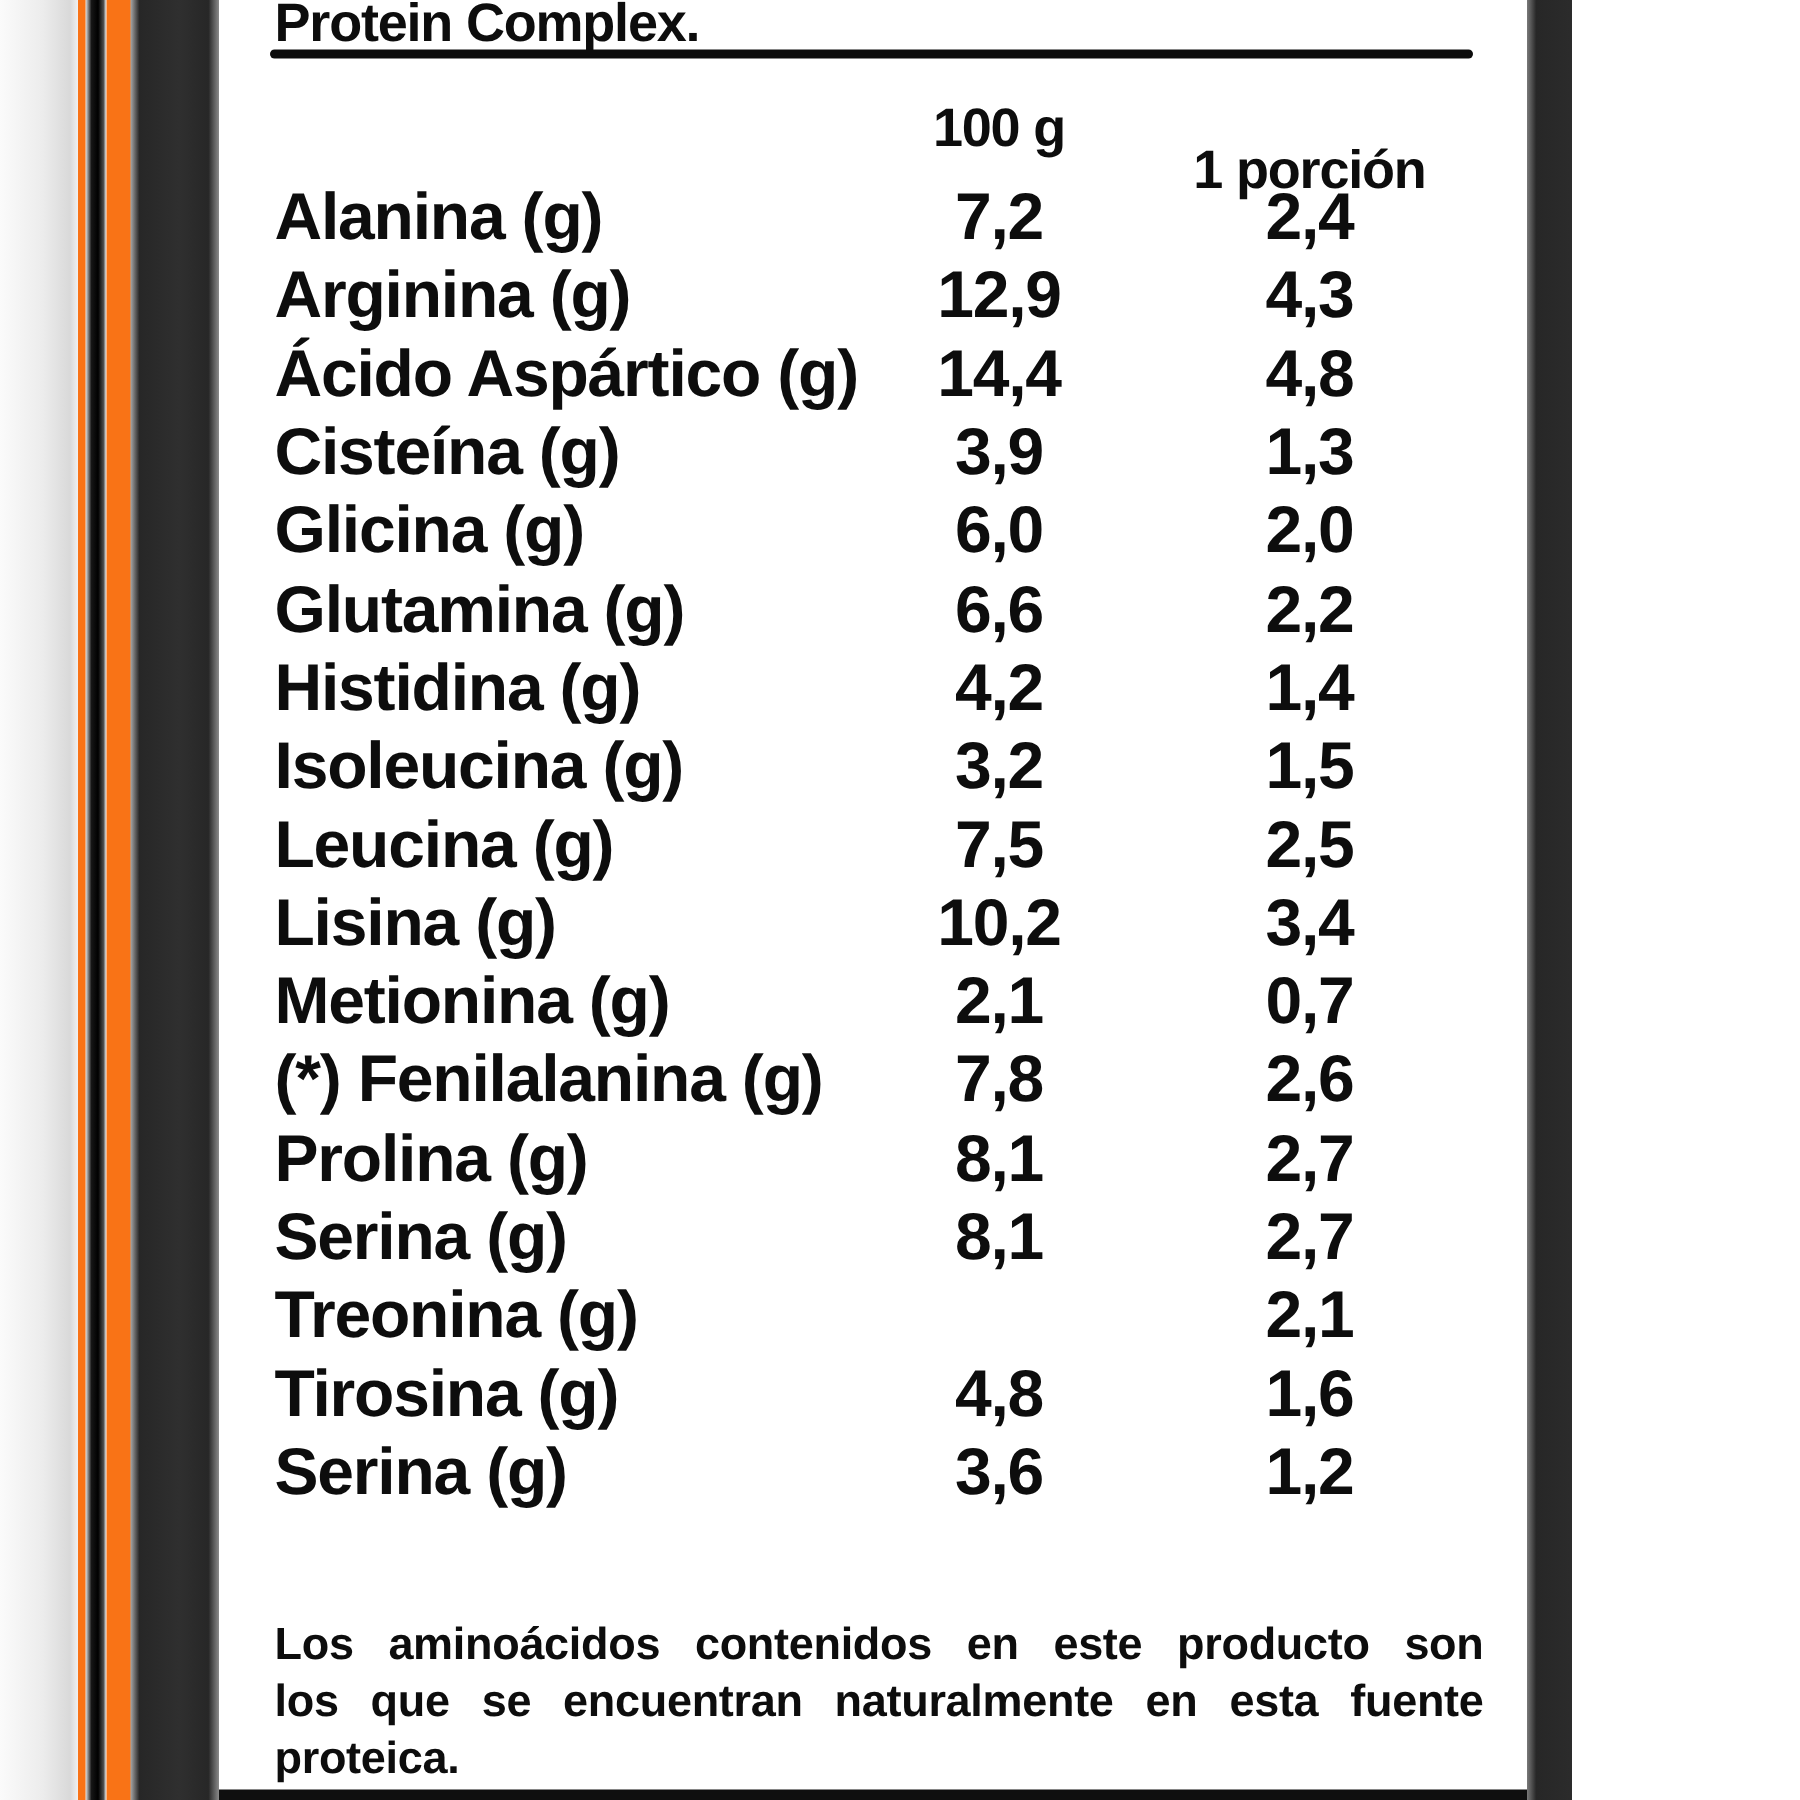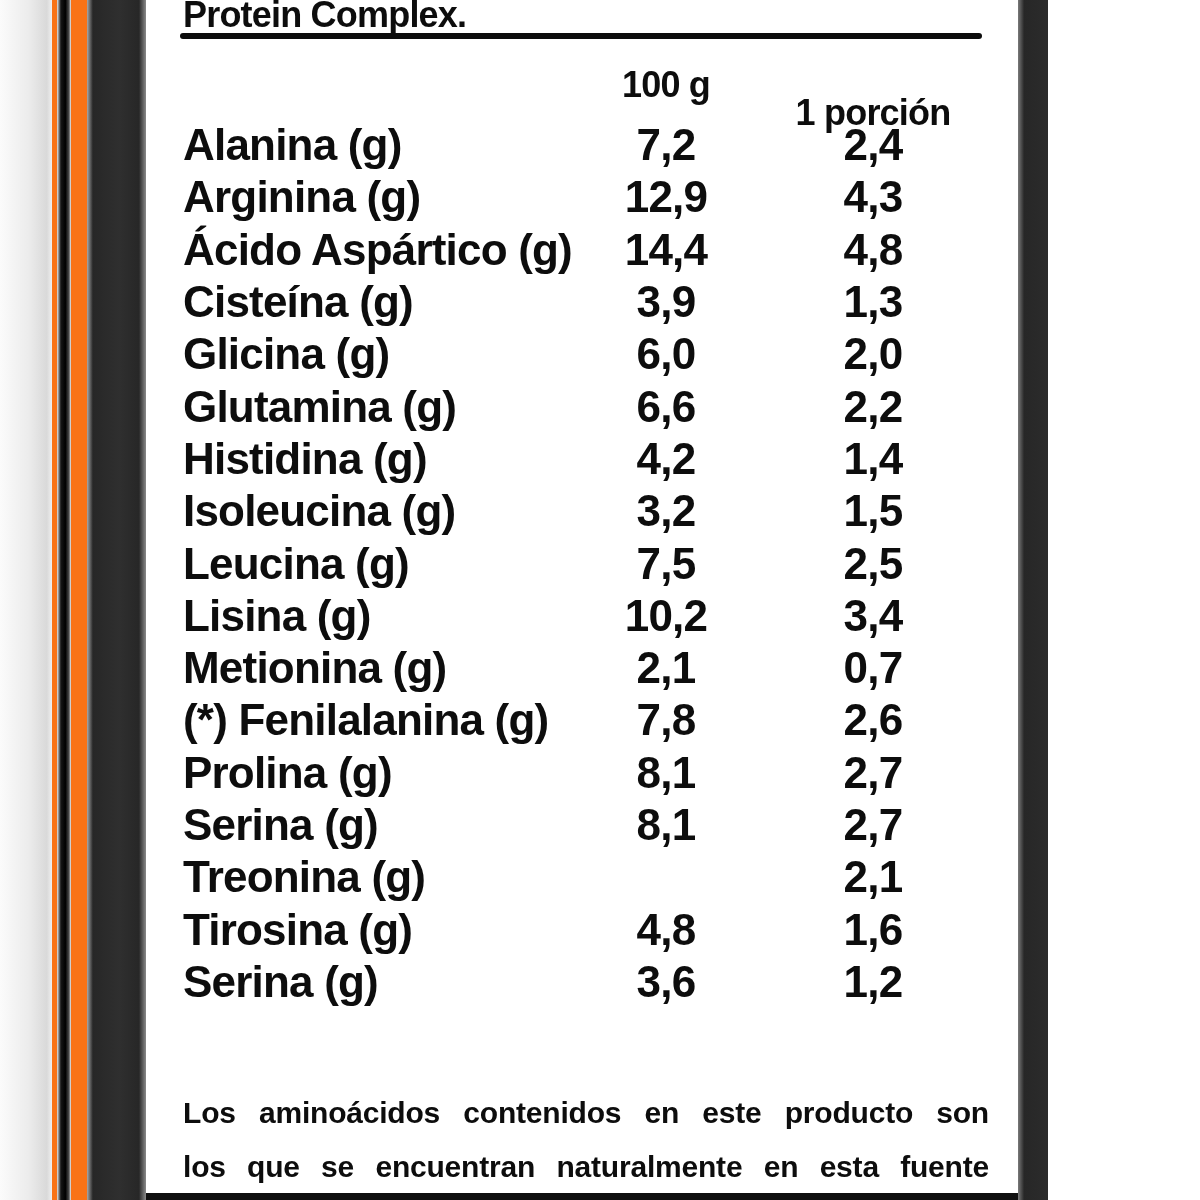--- a/index.html
+++ b/index.html
@@ -21,21 +21,21 @@
   .thead-cell{position:absolute;top:64px;font-size:36px;letter-spacing:-0.8px;text-align:center;white-space:nowrap;}
   .c1{left:440px;width:160px;}
   .c2{left:634px;width:186px;margin-top:28px;}
   .rows{position:absolute;top:119px;left:0;width:100%;}
   .row{position:relative;height:52.3px;}
   .cell{position:absolute;top:50%;transform:translateY(-50%);font-size:44px;letter-spacing:-0.8px;white-space:nowrap;}
   .name{left:37px;}
   .v1{left:440px;width:160px;text-align:center;}
   .v2{left:642px;width:170px;text-align:center;}
   .footnote{position:absolute;left:37px;top:1078px;width:806px;font-size:30px;line-height:38px;letter-spacing:-0.2px;}
-  .jl{text-align:justify;text-align-last:justify;margin-top:16px;}
+  .jl{text-align:justify;text-align-last:justify;}
   .bottom-line{position:absolute;left:0;top:1193px;width:872px;height:7px;background:#0f0f0f;}
 </style>
 </head>
 <body>
 
 <div class="stage">
 
   <div class="deco edge-l"></div>
   <div class="deco line-l"></div>
   <div class="deco bar-l"></div>

